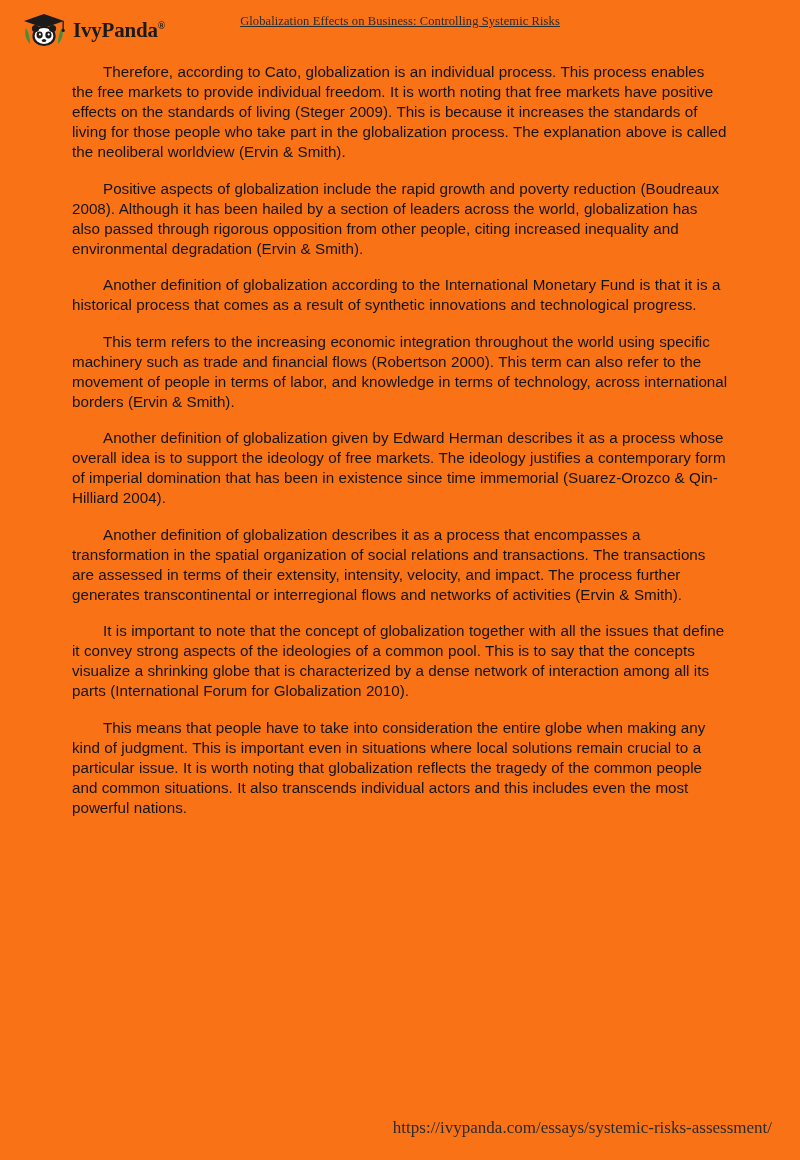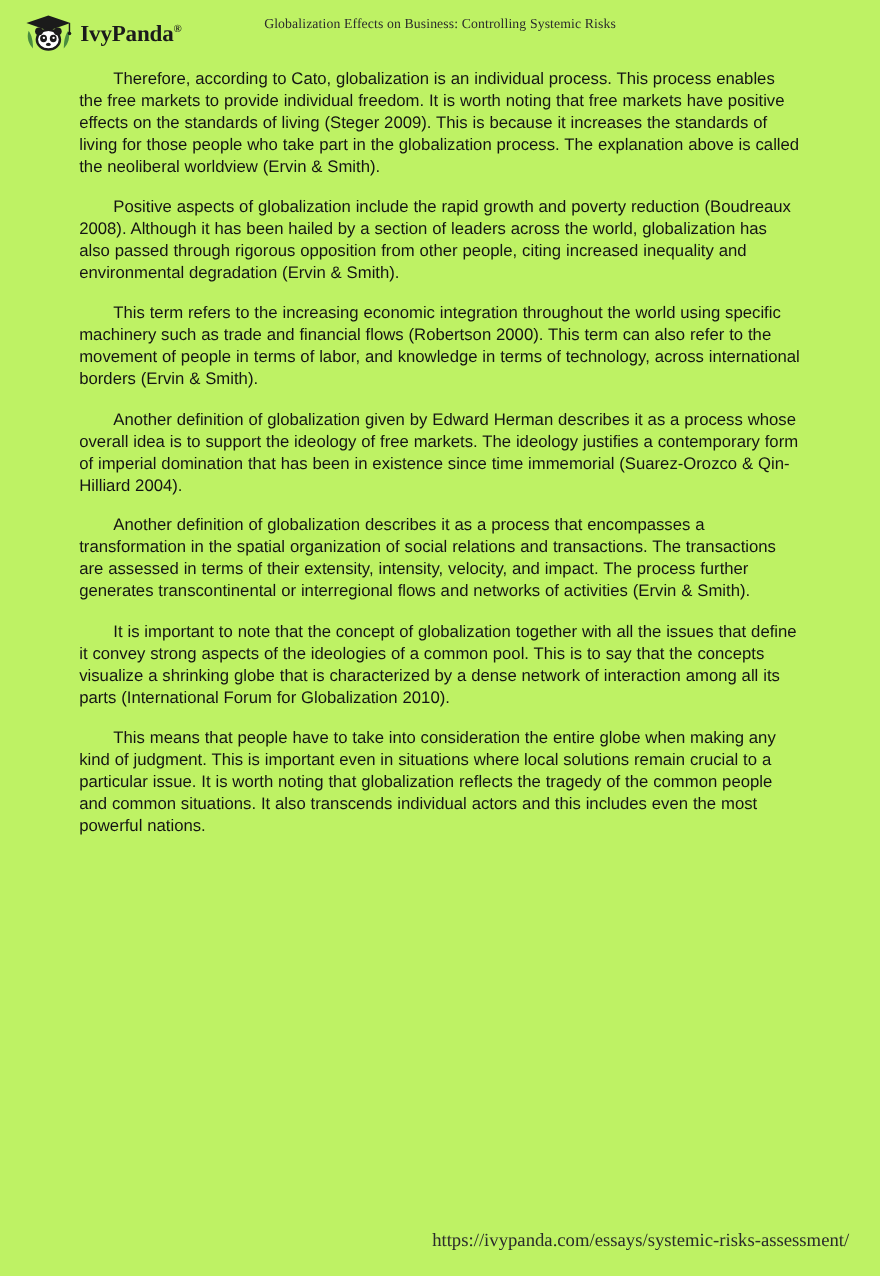--- a/index.html
+++ b/index.html
@@ -12,21 +12,21 @@
     height: 1160px;
     font-family: "Liberation Sans", sans-serif;
     color: #1a1a1a;
     position: relative;
     overflow: hidden;
   }
   .page {
     position: relative;
     width: 800px;
     height: 1160px;
-    background: #bef264;
+    background: #f97316;
     box-sizing: border-box;
   }
 
   
   .header {
     position: absolute;
     top: 0;
     left: 0;
     width: 800px;
     height: 56px;
@@ -64,20 +64,21 @@
   .header-title {
     position: absolute;
     left: 0;
     top: 14px;
     width: 800px;
     text-align: center;
     font-size: 12.5px;
     color: #2b2b2b;
     font-family: "Liberation Serif", serif;
     letter-spacing: 0.1px;
+    text-decoration: underline;
   }
 
   
   .content {
     position: absolute;
     top: 62px;
     left: 72px;
     width: 656px;
   }
   p.para {
@@ -138,20 +139,21 @@
       </span>
       <span class="logo-text"><span>IvyPanda</span><span class="reg">®</span></span>
     </div>
 
     <div class="header-title">Globalization Effects on Business: Controlling Systemic Risks</div>
   </div>
 
   <div class="content">
     <p class="para">Therefore, according to Cato, globalization is an individual process. This process enables the free markets to provide individual freedom. It is worth noting that free markets have positive effects on the standards of living (Steger 2009). This is because it increases the standards of living for those people who take part in the globalization process. The explanation above is called the neoliberal worldview (Ervin &amp; Smith).</p>
     <p class="para">Positive aspects of globalization include the rapid growth and poverty reduction (Boudreaux 2008). Although it has been hailed by a section of leaders across the world, globalization has also passed through rigorous opposition from other people, citing increased inequality and environmental degradation (Ervin &amp; Smith).</p>
+    <p class="para">Another definition of globalization according to the International Monetary Fund is that it is a historical process that comes as a result of synthetic innovations and technological progress.</p>
     <p class="para">This term refers to the increasing economic integration throughout the world using specific machinery such as trade and financial flows (Robertson 2000). This term can also refer to the movement of people in terms of labor, and knowledge in terms of technology, across international borders (Ervin &amp; Smith).</p>
     <p class="para">Another definition of globalization given by Edward Herman describes it as a process whose overall idea is to support the ideology of free markets. The ideology justifies a contemporary form of imperial domination that has been in existence since time immemorial (Suarez-Orozco &amp; Qin-Hilliard 2004).</p>
     <p class="para">Another definition of globalization describes it as a process that encompasses a transformation in the spatial organization of social relations and transactions. The transactions are assessed in terms of their extensity, intensity, velocity, and impact. The process further generates transcontinental or interregional flows and networks of activities (Ervin &amp; Smith).</p>
     <p class="para">It is important to note that the concept of globalization together with all the issues that define it convey strong aspects of the ideologies of a common pool. This is to say that the concepts visualize a shrinking globe that is characterized by a dense network of interaction among all its parts (International Forum for Globalization 2010).</p>
     <p class="para">This means that people have to take into consideration the entire globe when making any kind of judgment. This is important even in situations where local solutions remain crucial to a particular issue. It is worth noting that globalization reflects the tragedy of the common people and common situations. It also transcends individual actors and this includes even the most powerful nations.</p>
   </div>
 
   <div class="footer">
     <a class="footer-link" href="#">https://ivypanda.com/essays/systemic-risks-assessment/</a>
   </div>

